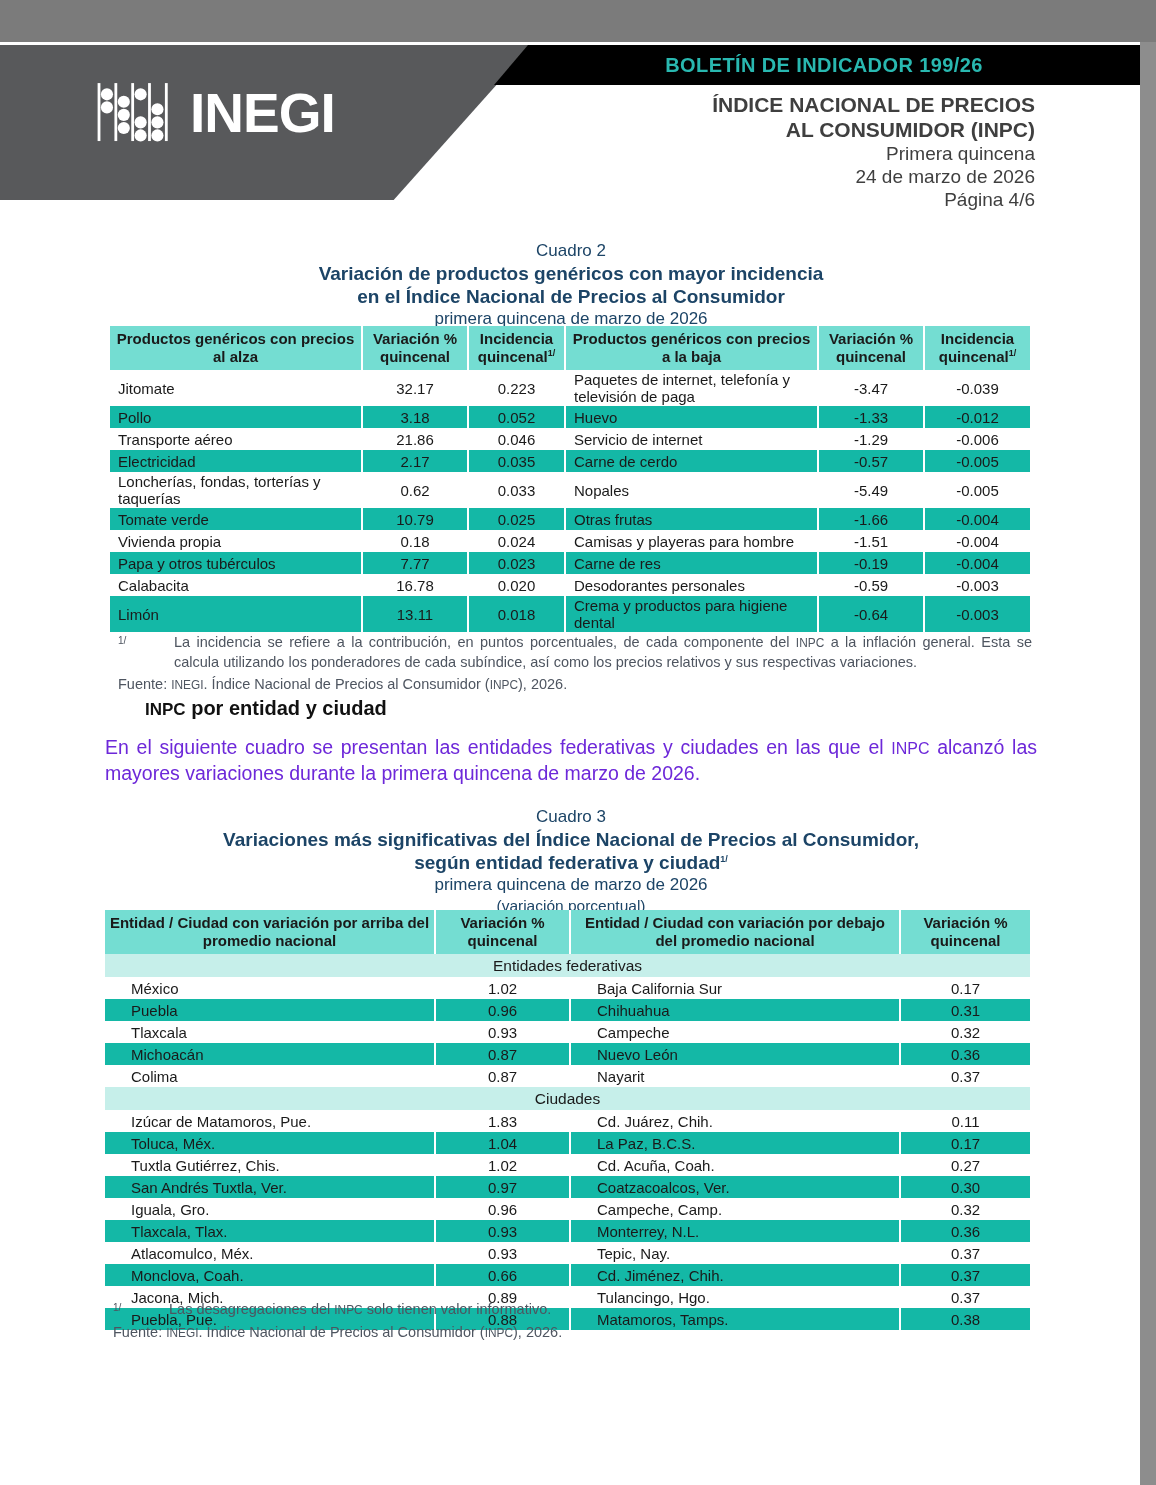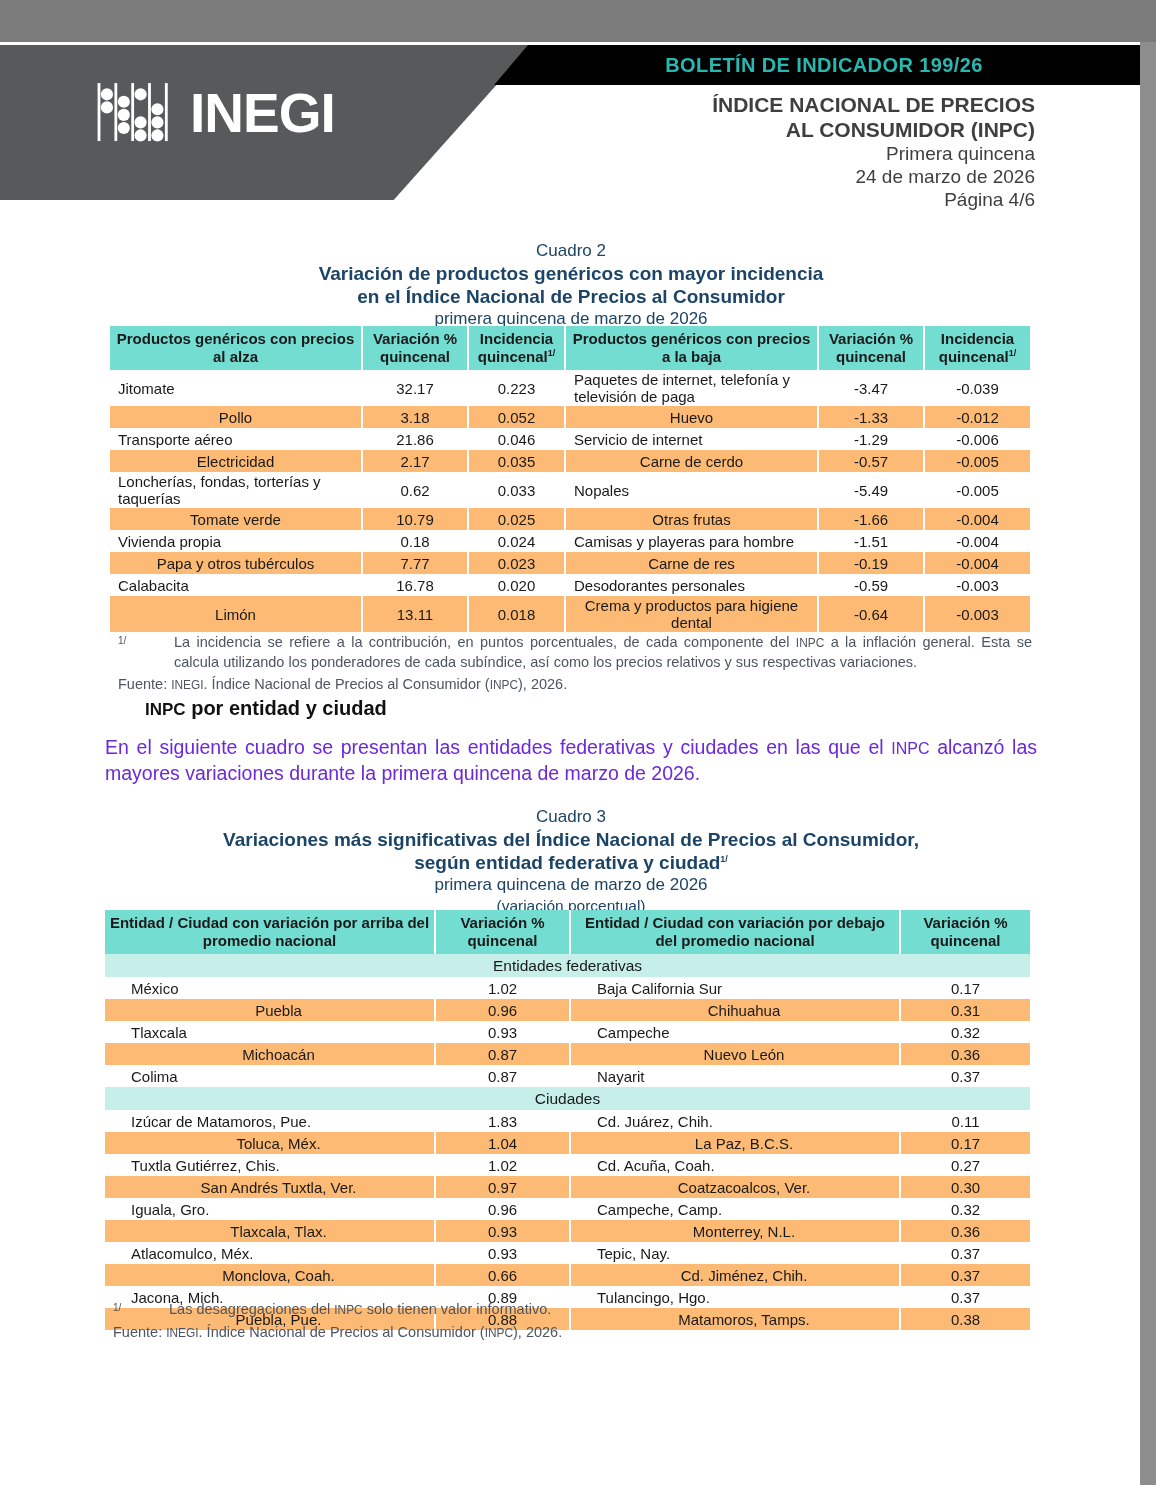--- a/index.html
+++ b/index.html
@@ -28,21 +28,21 @@
   .t-units{font-size:15.5px;line-height:20px;}
   sup{font-size:9px;vertical-align:super;line-height:0;}
   
   table{border-collapse:collapse;table-layout:fixed;}
   th{background:#74ddd2;font-weight:bold;font-size:15px;line-height:18px;padding:4px 2px;
      color:#1a1a1a;border-right:2px solid #fff;vertical-align:middle;}
   th:last-child{border-right:none;}
   td{font-size:15px;line-height:17px;padding:1px 8px;border-right:2px solid #fff;
      vertical-align:middle;height:20px;}
   td:last-child{border-right:none;}
-  tr.g td{background:#fdba74;text-align:center;}
+  tr.g td{background:#14b8a6;}
   td.num{text-align:center;padding:1px 2px;}
   .t2{position:absolute;left:110px;top:326px;}
   .t2 table{width:920px;}
   .t3{position:absolute;left:105px;top:910px;}
   .t3 table{width:925px;}
   .t3 td.name{padding-left:26px;}
   tr.group td{background:#c6efea;text-align:center;font-size:15.5px;height:21px;border-right:none;}
   
   .fn-block{position:absolute;color:#4e5560;font-size:14.5px;line-height:19px;}
   .fn-row{position:relative;}

